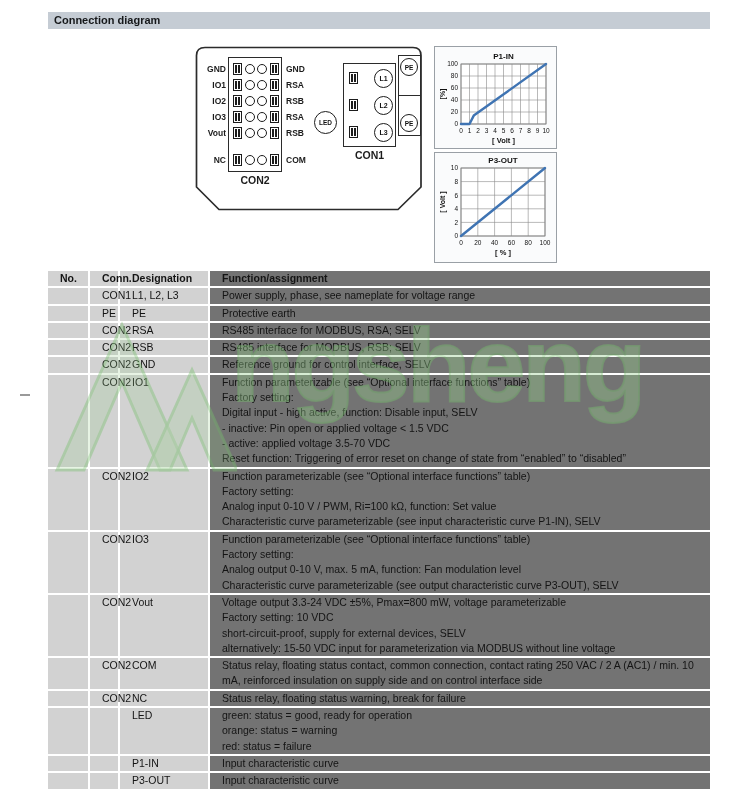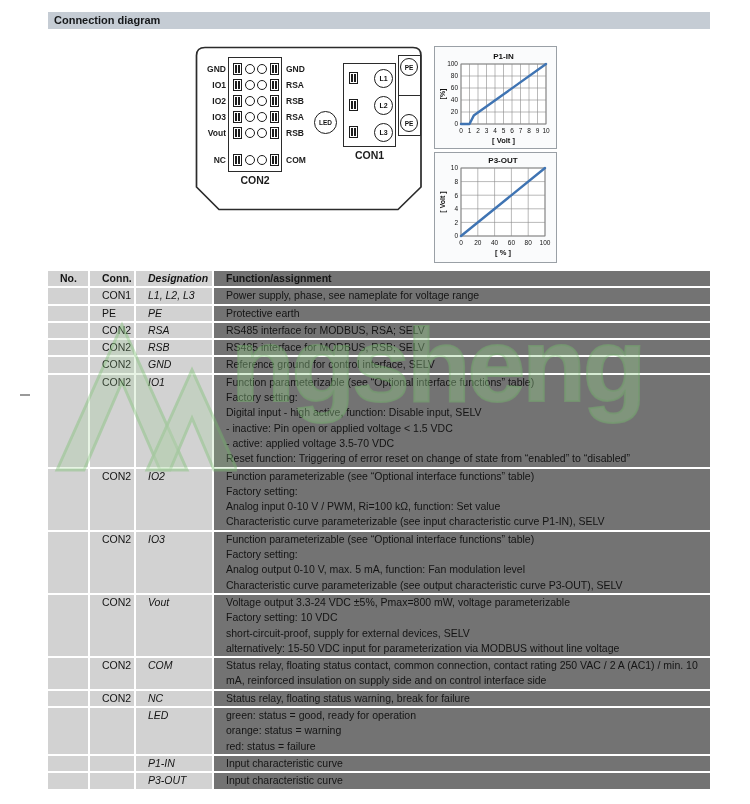--- a/index.html
+++ b/index.html
@@ -51,22 +51,22 @@
     font-size:10.5px;line-height:15.3px;table-layout:fixed;
   }
   .conn-table td,.conn-table th{
     vertical-align:top;text-align:left;padding:0 12px;box-sizing:border-box;
     font-weight:normal;color:#141414;
   }
   .conn-table th{font-weight:bold;}
   .col-dark{background:#d2d2d2;}
   .col-light{background:#737373;}
   .w-no{width:40px;}
-  .w-conn{width:44px;}
-  .w-des{width:76px;font-style:italic;}
+  .w-conn{width:28px;}
+  .w-des{width:88px;}
   
   .watermark{
     position:absolute;left:52px;top:280px;width:662px;height:200px;
     pointer-events:none;opacity:.5;display:flex;align-items:flex-start;z-index:4;
   }
   .watermark-text{
     font-size:104px;font-weight:bold;letter-spacing:-3px;line-height:170px;
     color:rgba(150,205,140,0.75);-webkit-text-stroke:2px rgba(120,190,110,0.8);
     font-family:"Liberation Sans",sans-serif;
   }

